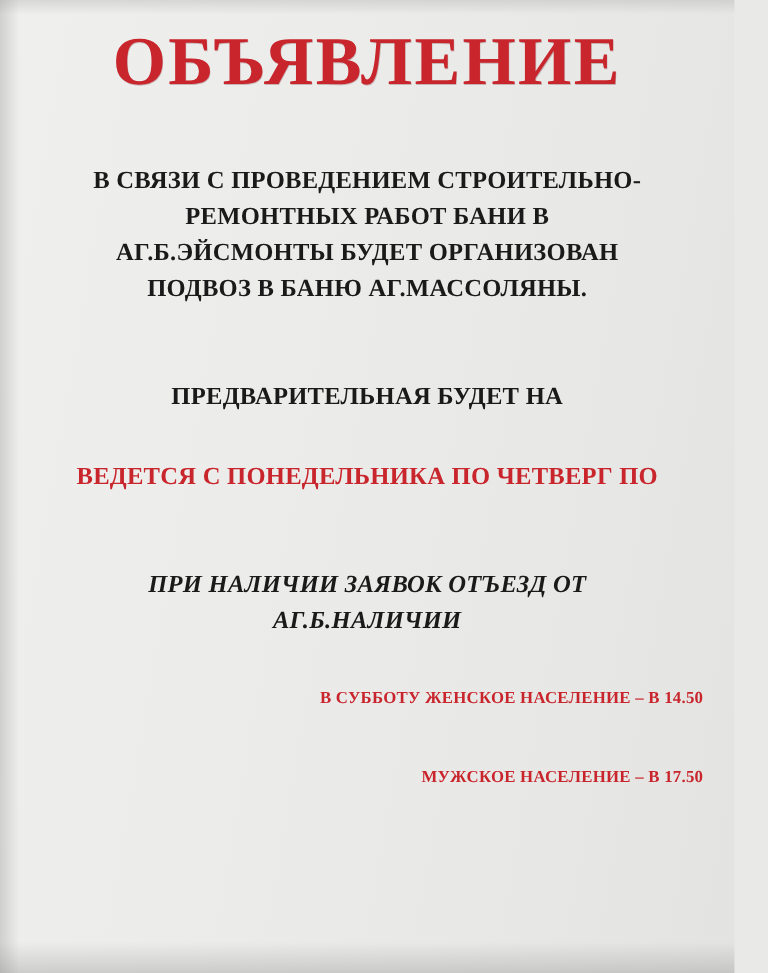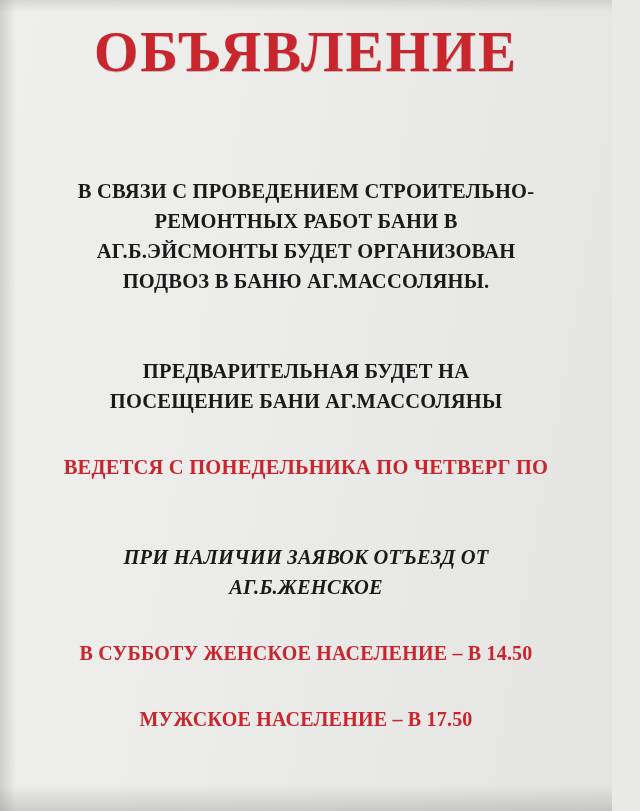--- a/index.html
+++ b/index.html
@@ -65,51 +65,50 @@
     font-size: 20.5px;
     line-height: 30px;
     color: #1a1a1a;
     letter-spacing: 0.2px;
     white-space: nowrap;
   }
   .line.red {
     color: #c9252c;
     margin-top: 36px;
   }
-  .block-1 { margin-top: 96px; }
+  .block-1 { margin-top: 56px; }
   .block-2 { margin-top: 60px; }
   .block-3 { margin-top: 60px; font-style: italic; }
   .block-4 { margin-top: 28px; }
-  .line.small { font-size: 20px; }
+  .line.small { font-size: 14px; text-align: right; }
 </style>
 </head>
 <body>
 
 <div class="poster">
   <div class="edge-shadow-left"></div>
   <div class="edge-shadow-top"></div>
   <div class="edge-shadow-bottom"></div>
 
   <h1 class="title">ОБЪЯВЛЕНИЕ</h1>
 
   <div class="block block-1">
     <div class="line">В СВЯЗИ С ПРОВЕДЕНИЕМ СТРОИТЕЛЬНО-</div>
     <div class="line">РЕМОНТНЫХ РАБОТ БАНИ В</div>
     <div class="line">АГ.Б.ЭЙСМОНТЫ  БУДЕТ ОРГАНИЗОВАН</div>
     <div class="line">ПОДВОЗ В БАНЮ АГ.МАССОЛЯНЫ.</div>
   </div>
 
   <div class="block block-2">
     <div class="line">ПРЕДВАРИТЕЛЬНАЯ БУДЕТ НА</div>
-    <div class="line">ПОСЕЩЕНИЕ БАНИ АГ.МАССОЛЯНЫ</div>
     <div class="line red">ВЕДЕТСЯ С ПОНЕДЕЛЬНИКА ПО ЧЕТВЕРГ ПО</div>
   </div>
 
   <div class="block block-3">
     <div class="line">ПРИ НАЛИЧИИ ЗАЯВОК ОТЪЕЗД ОТ</div>
-    <div class="line">АГ.Б.ЖЕНСКОЕ</div>
+    <div class="line">АГ.Б.НАЛИЧИИ</div>
   </div>
 
   <div class="block block-4">
     <div class="line red small">В СУББОТУ ЖЕНСКОЕ НАСЕЛЕНИЕ – В 14.50</div>
     <div class="line red small">МУЖСКОЕ НАСЕЛЕНИЕ – В 17.50</div>
   </div>
 </div>
 
 </body></html>

